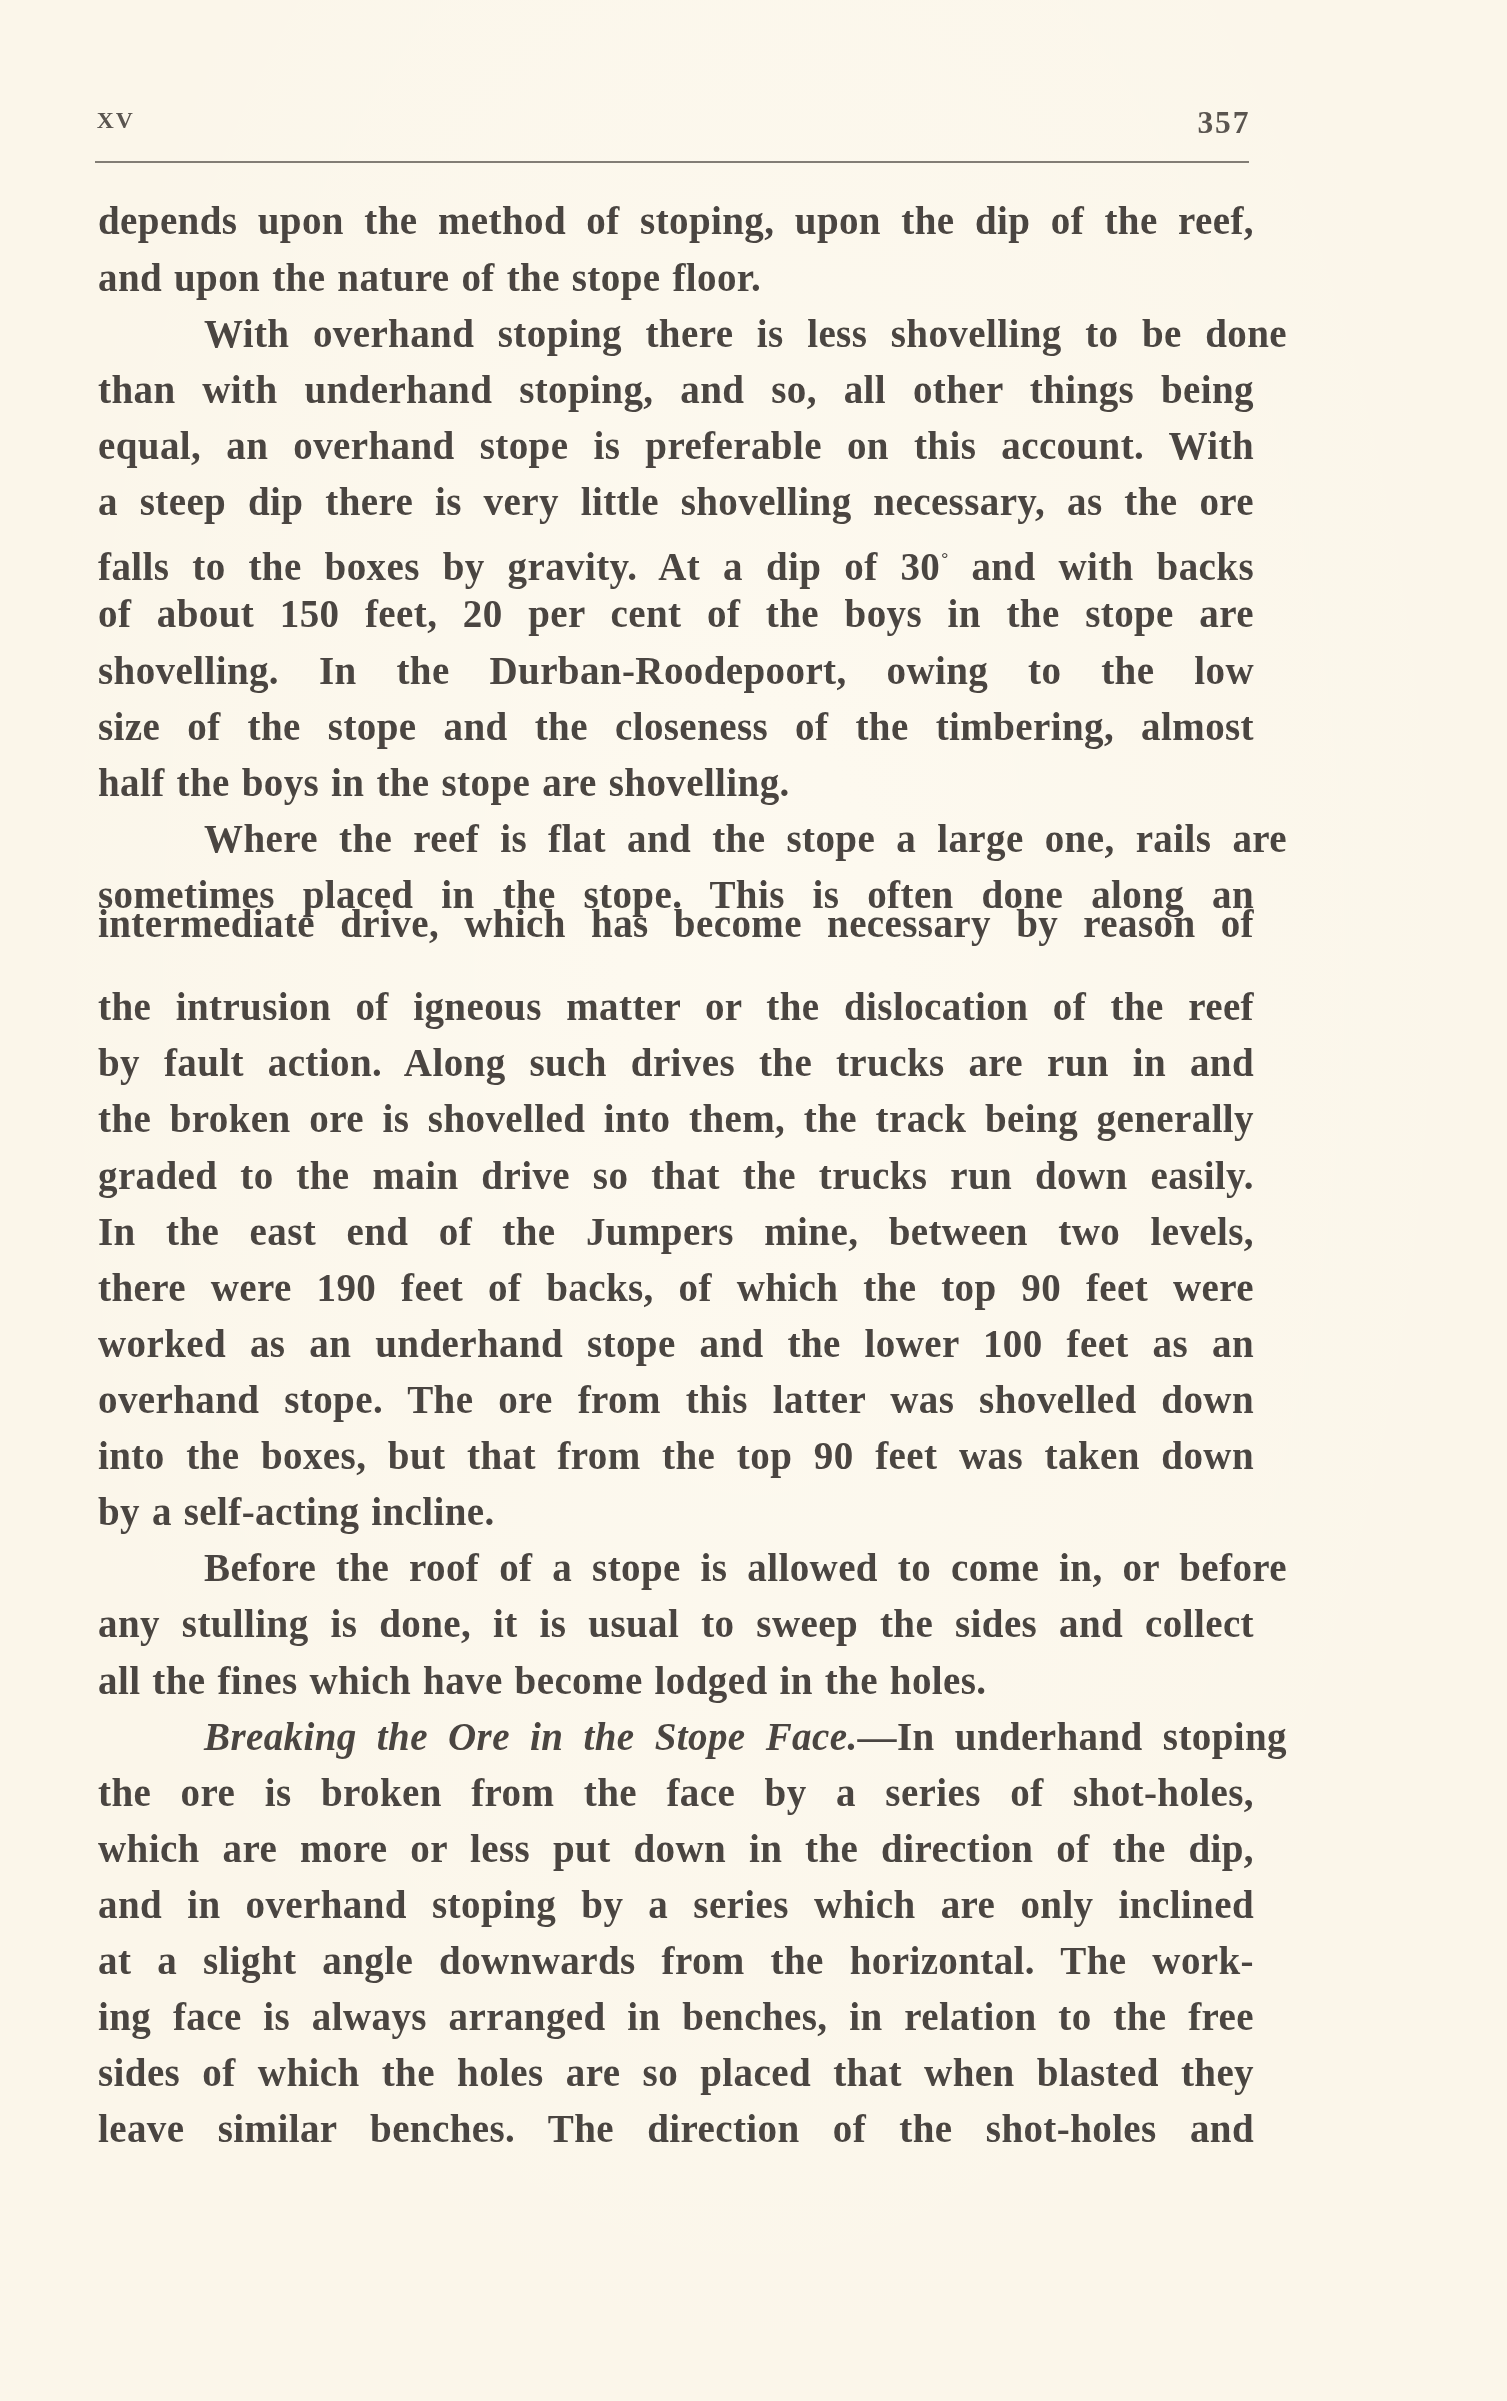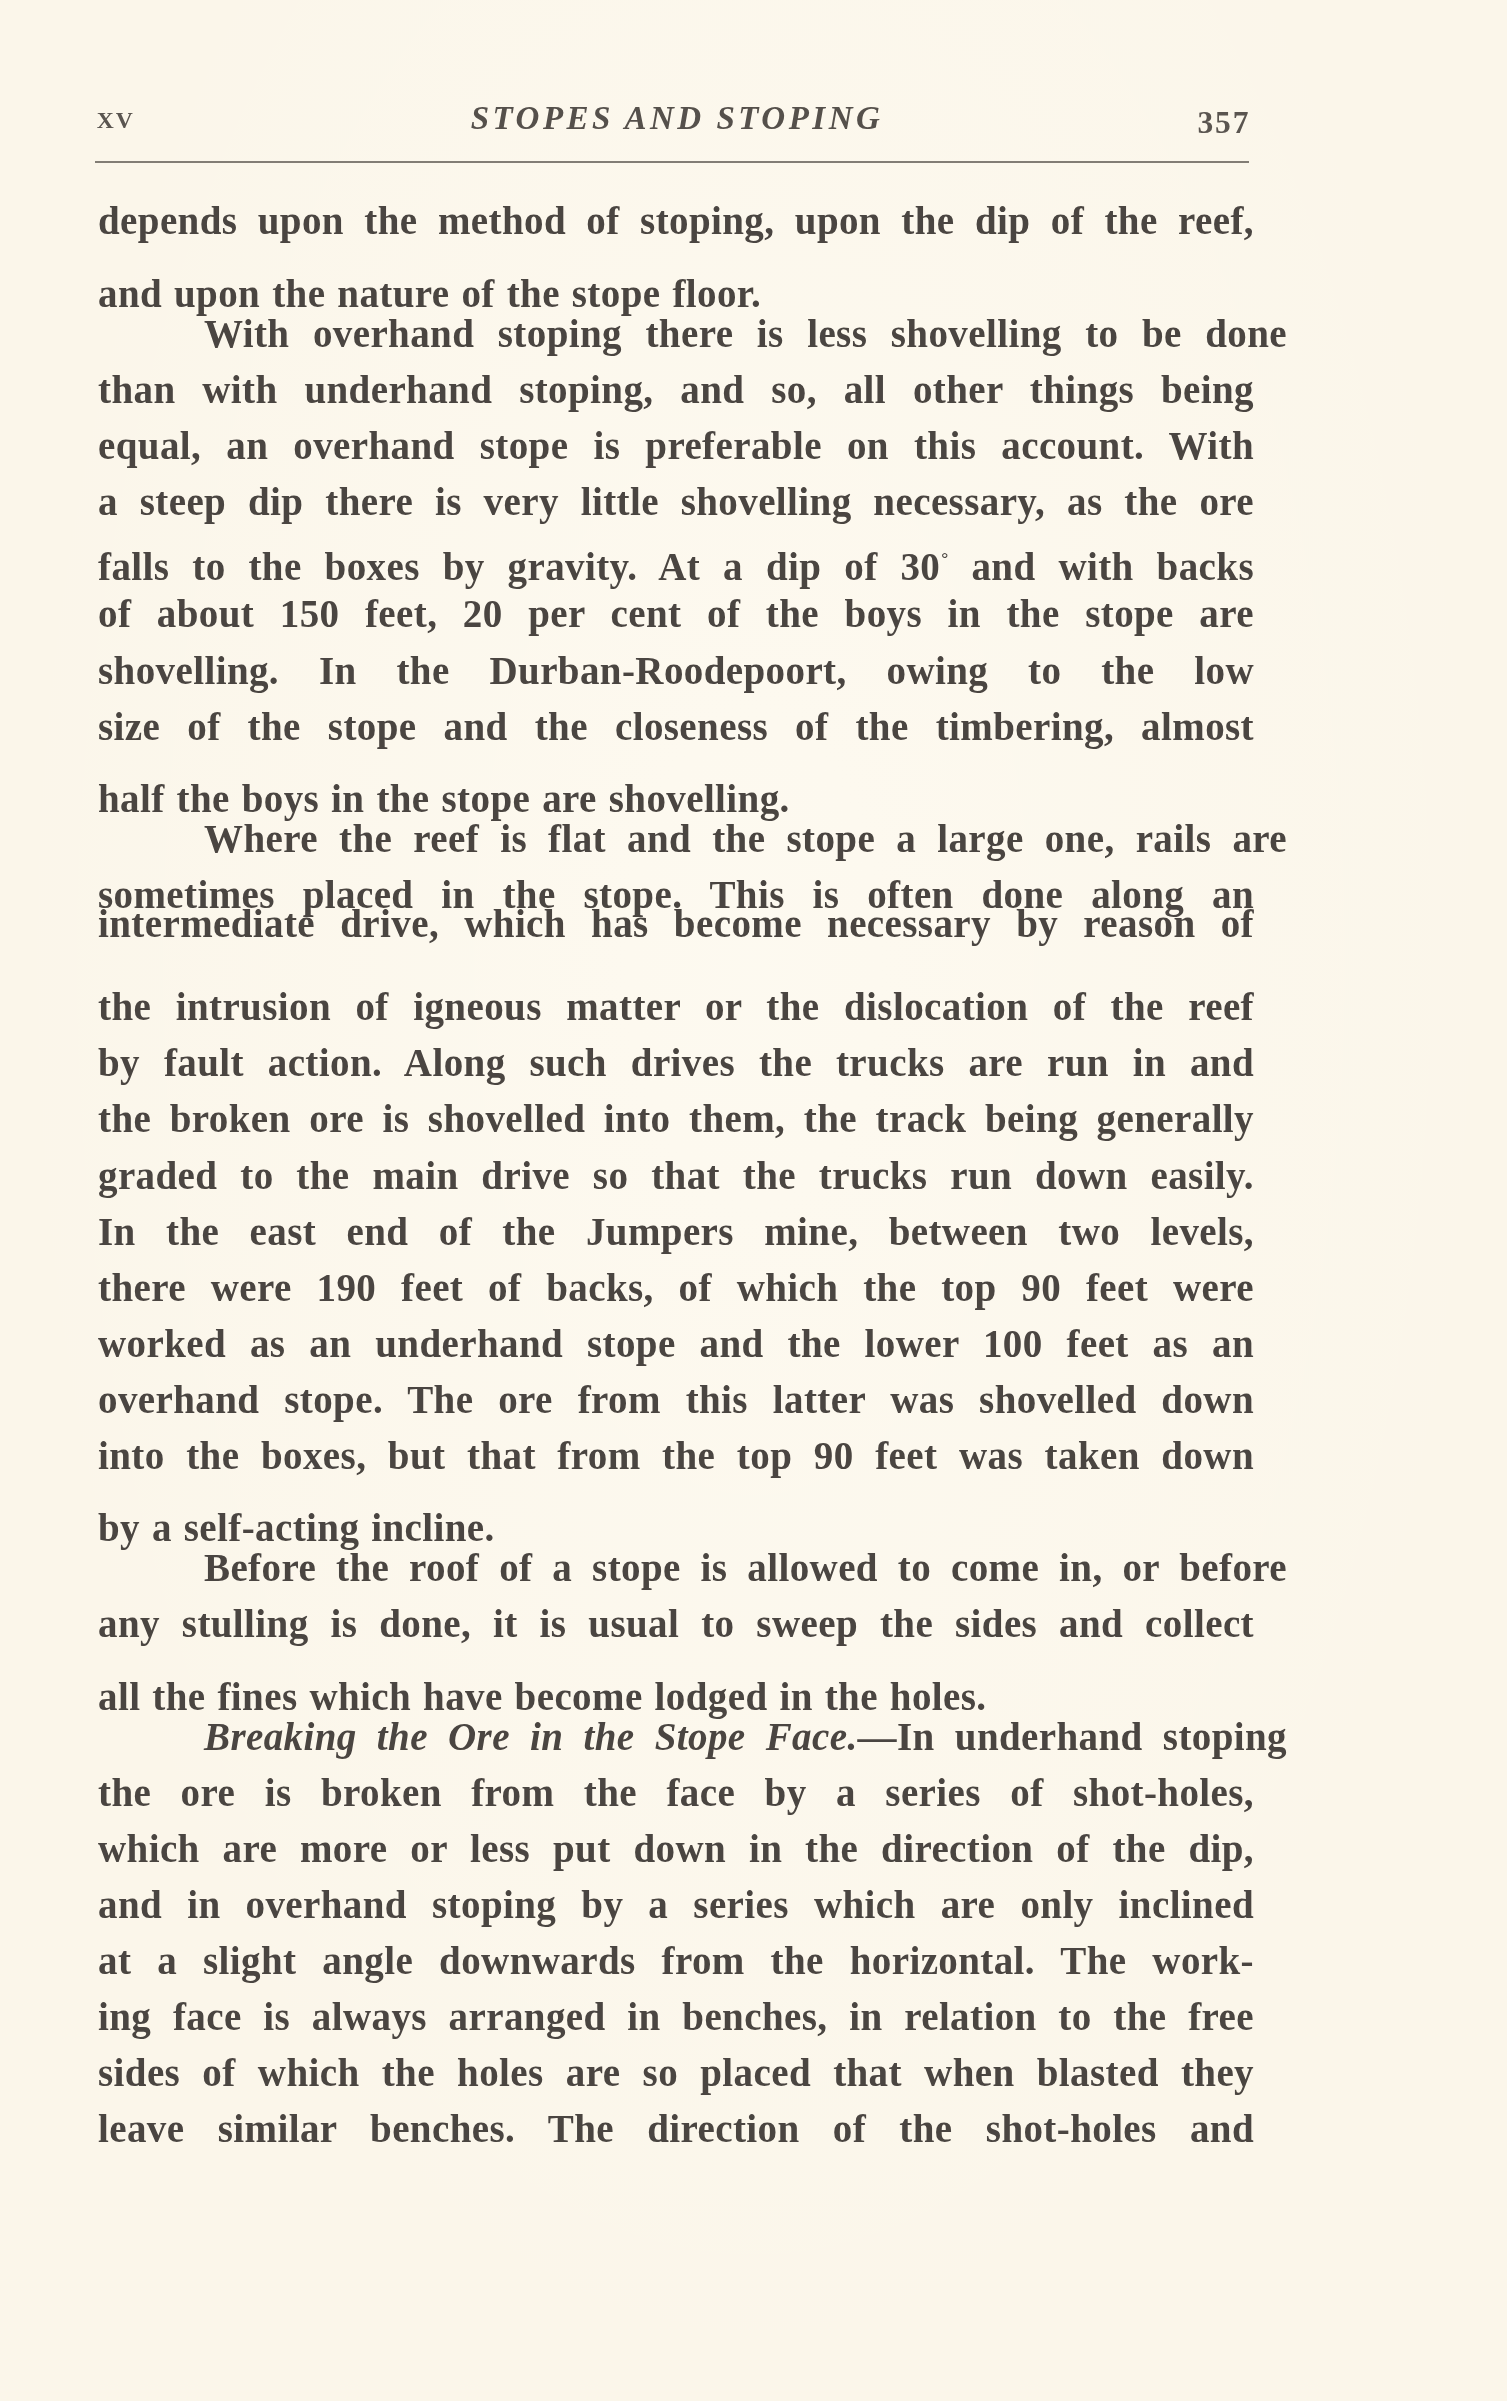--- a/index.html
+++ b/index.html
@@ -90,39 +90,37 @@
     word-spacing: 1.8px;
   }
   .line.indent {
     left: 73px;
     width: 1083px;
     margin-left: 33px;
   }
   .line.last {
     text-align: right;
     text-align-last: left;
-    margin-top: 16px;
   }
   .line .it {
     font-style: italic;
   }
   .line .sup {
     font-size: 17.5px;
     vertical-align: 15.8px;
     margin-left: 0.9px;
   }
 </style>
 </head>
 <body>
 
 <div class="page">
 
   <div class="running-head">
     <span class="head-chapter">XV</span>
-    <span class="head-title">STOPES AND STOPING</span>
     <span class="head-page">357</span>
   </div>
   <div class="head-rule"></div>
 
   <div class="body-text">
 
     <div class="line" style="top:193px">depends upon the method of stoping, upon the dip of the reef,</div>
     <div class="line last" style="top:250px">and upon the nature of the stope floor.</div>
 
     <div class="line indent" style="top:306px">With overhand stoping there is less shovelling to be done</div>

